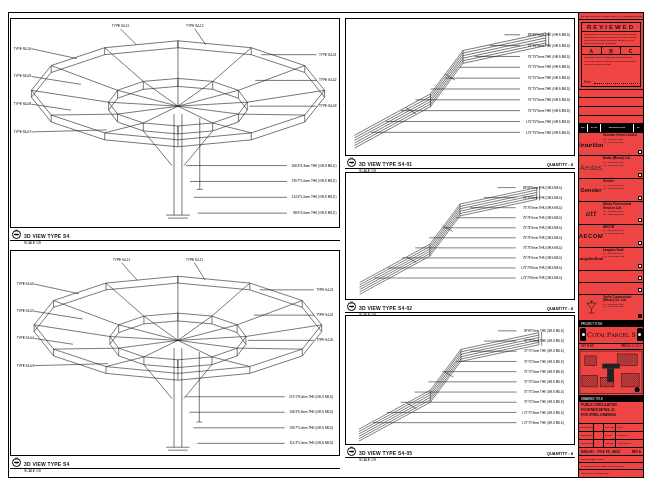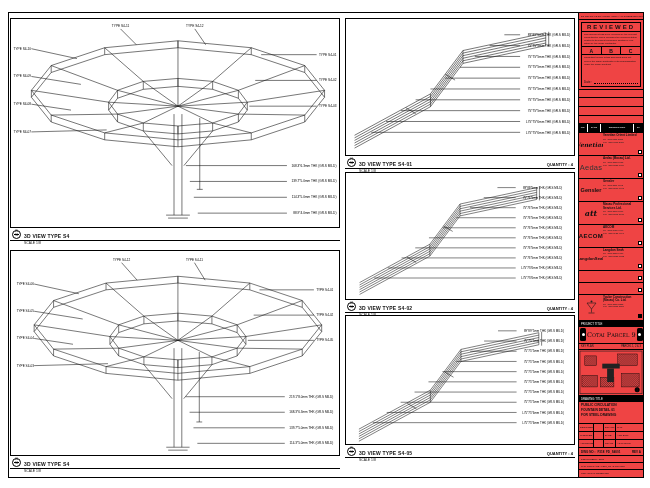--- a/index.html
+++ b/index.html
@@ -38,21 +38,21 @@
   .co.contractor{height:26px;}
   .logo-cell{width:24px;display:flex;align-items:center;justify-content:center;overflow:hidden;}
   .info-cell{flex:1;padding:1px 1px 1px 0;position:relative;overflow:hidden;}
   .info-name{font-size:3px;font-weight:bold;line-height:1.15;}
   .info-line{font-size:2.3px;color:#222;line-height:1.25;}
   .chk{position:absolute;right:1.5px;bottom:1.5px;width:4px;height:4px;border:0.7px solid #000;background:#fff;}
   .chk.filled{background:#000;}
   .logo-venetian{font-family:"DejaVu Serif",serif;font-style:italic;font-weight:bold;font-size:6px;}
   .logo-aedas{font-size:7.5px;color:#333;letter-spacing:0.2px;}
   .logo-gensler{font-weight:bold;font-size:5.6px;}
-  .logo-att{font-family:"DejaVu Serif",serif;font-style:italic;font-weight:bold;font-size:8px;}
+  .logo-att{font-family:"DejaVu Serif",serif;font-style:italic;font-weight:normal;font-size:8px;}
   .logo-aecom{font-weight:bold;font-size:6px;letter-spacing:0.4px;}
   .logo-langdon{font-weight:bold;font-size:4.2px;}
   .bar{background:#000;color:#fff;font-size:2.8px;line-height:6px;height:6px;padding:0 2px;}
   .banner{height:18px;display:flex;align-items:center;border-bottom:0.8px solid #000;padding:0 1px;gap:1px;}
   .banner-text{flex:1;text-align:center;font-family:"DejaVu Serif",serif;font-variant:small-caps;font-size:6.5px;white-space:nowrap;}
   .orn{width:6px;height:13px;background:#000;border-radius:1.5px;position:relative;flex:0 0 auto;}
   .orn::after{content:"";position:absolute;left:1.5px;top:4.5px;width:3px;height:3px;background:#fff;border-radius:50%;}
   .kp-bar{height:6px;display:flex;justify-content:space-between;font-size:2.6px;line-height:6px;padding:0 2px;border-bottom:0.8px solid #000;}
   .keyplan{height:46px;border-bottom:0.8px solid #000;}
   .keyplan svg{width:100%;height:100%;display:block;}

